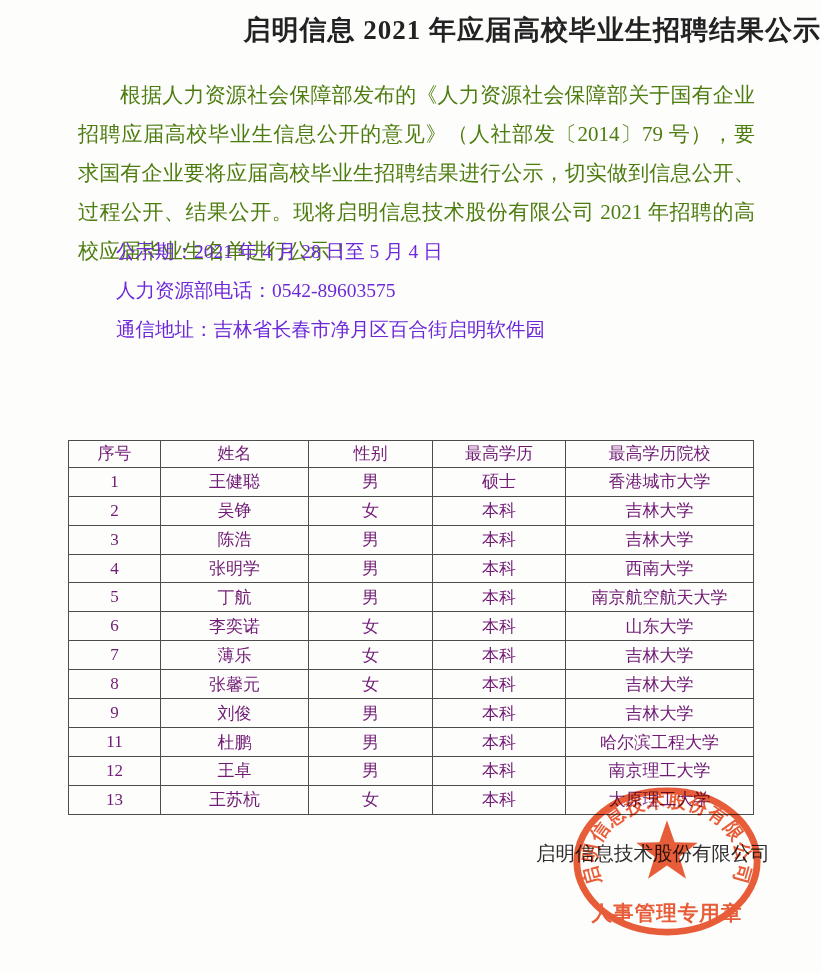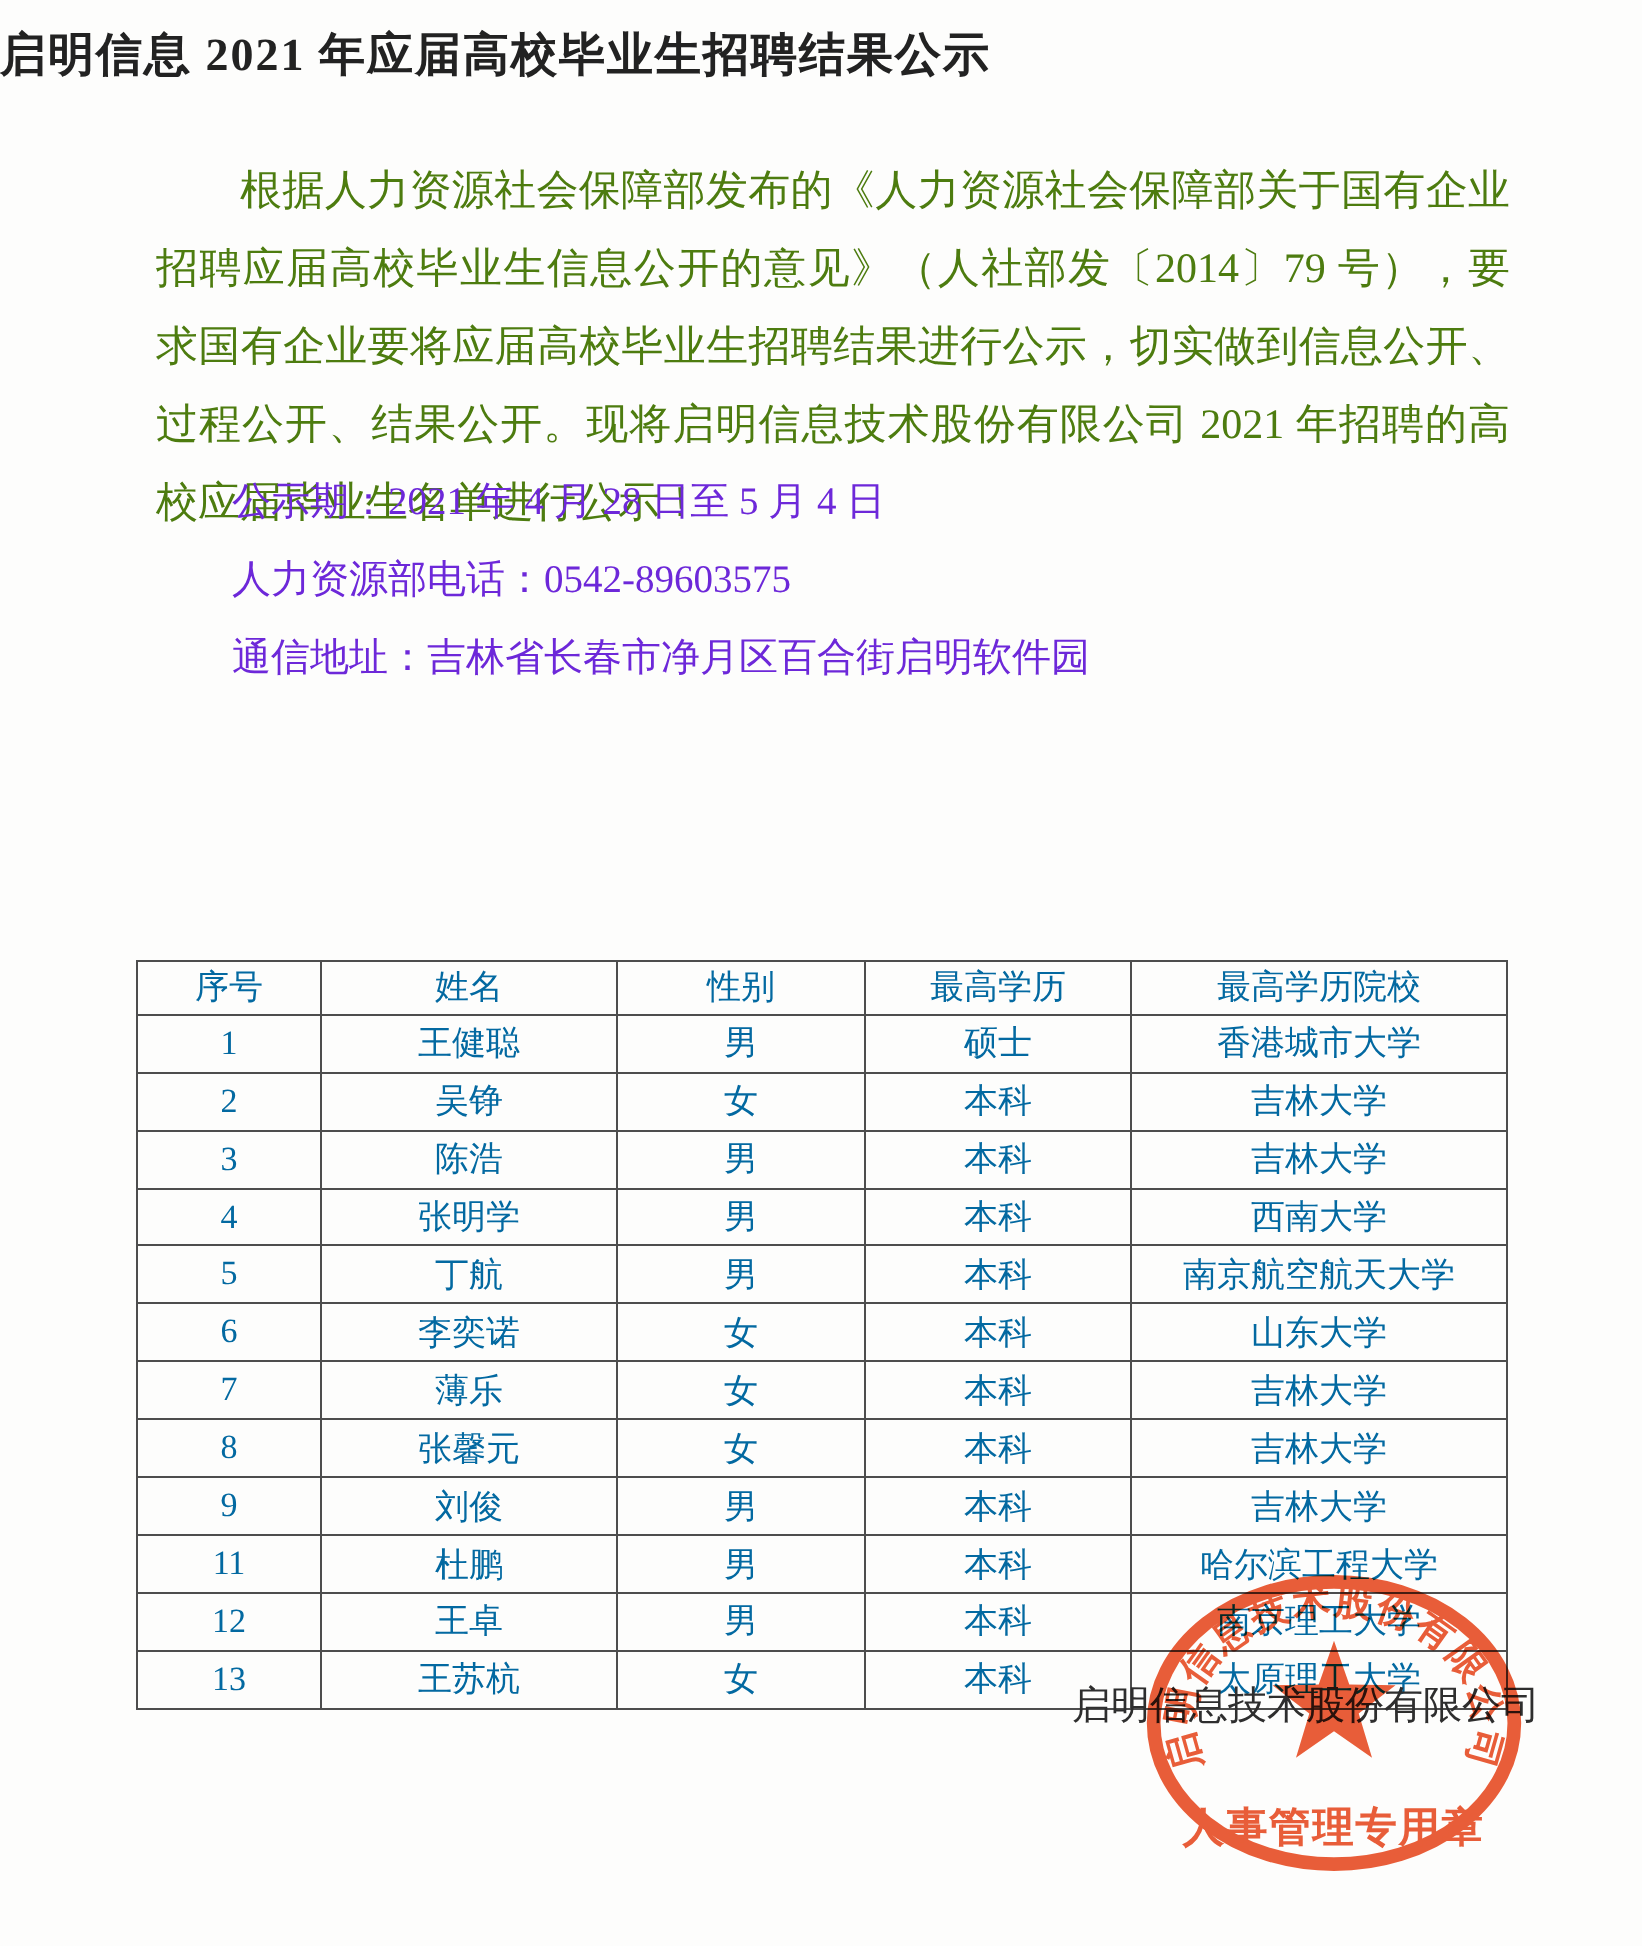--- a/index.html
+++ b/index.html
@@ -7,41 +7,41 @@
     position:relative;
     width:821px;height:973px;
     margin:0 auto;
     background:#fdfdfc;
     overflow:hidden;
     font-family:"Liberation Serif","DejaVu Serif",serif;
     color:#2b2b2b;
   }
   .doc-title{
     position:absolute;top:12px;left:0;width:100%;
-    text-align:left;
-    font-size:23px;font-weight:bold;
+    text-align:right;
+    font-size:27px;font-weight:bold;
     letter-spacing:1px;
     color:#222;
   }
   .doc-paragraph{
     position:absolute;top:76px;left:78px;width:677px;
     font-size:21px;line-height:39px;
     text-align:justify;text-indent:2em;
     color:#4d7c0f;
   }
   .doc-details{
     position:absolute;top:232px;left:116px;width:640px;
     font-size:19.5px;line-height:39px;
     color:#6d28d9;
   }
   .results-table{
     position:absolute;top:440px;left:68px;
     width:685px;height:375px;
     border-collapse:collapse;table-layout:fixed;
-    font-size:17px;color:#0369a1;margin-top:40px;
+    font-size:17px;color:#701a75;
   }
   .results-table th,.results-table td{
     border:1px solid #4d4d4d;
     text-align:center;vertical-align:middle;
     height:25.8px;padding:0;
     font-weight:normal;
     overflow:hidden;white-space:nowrap;
   }
   .signature{
     position:absolute;top:840px;right:51px;

